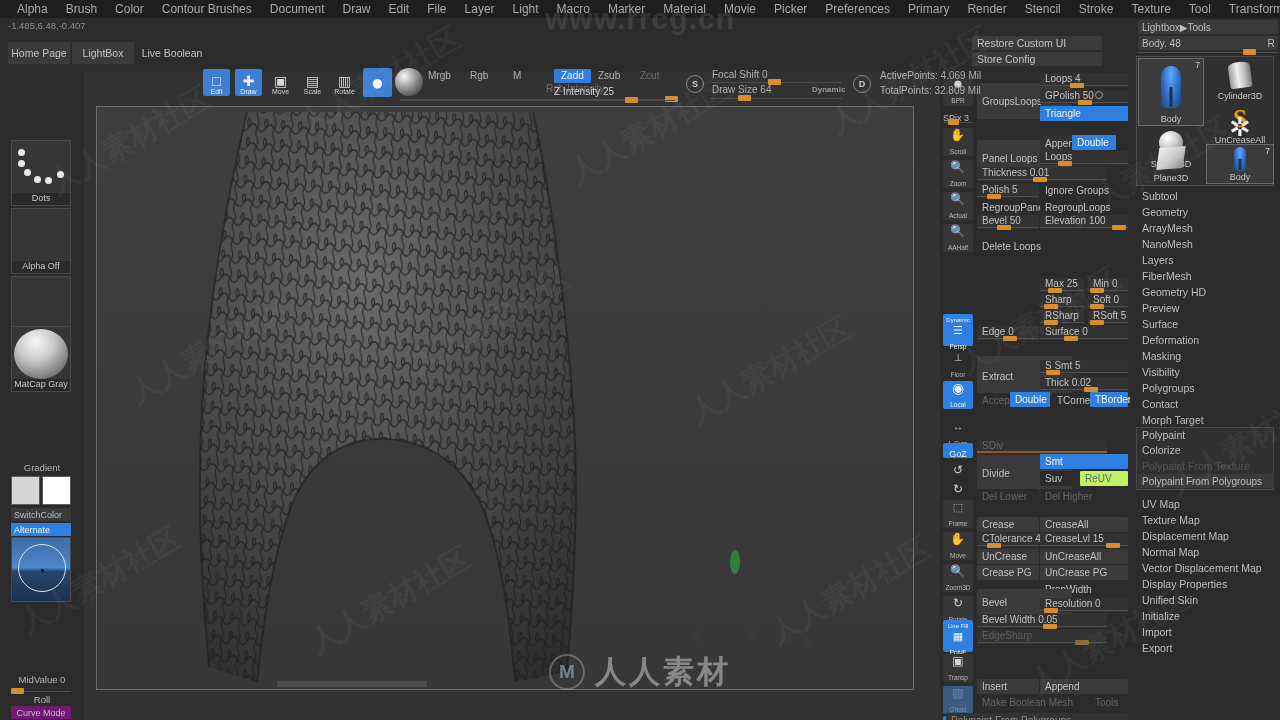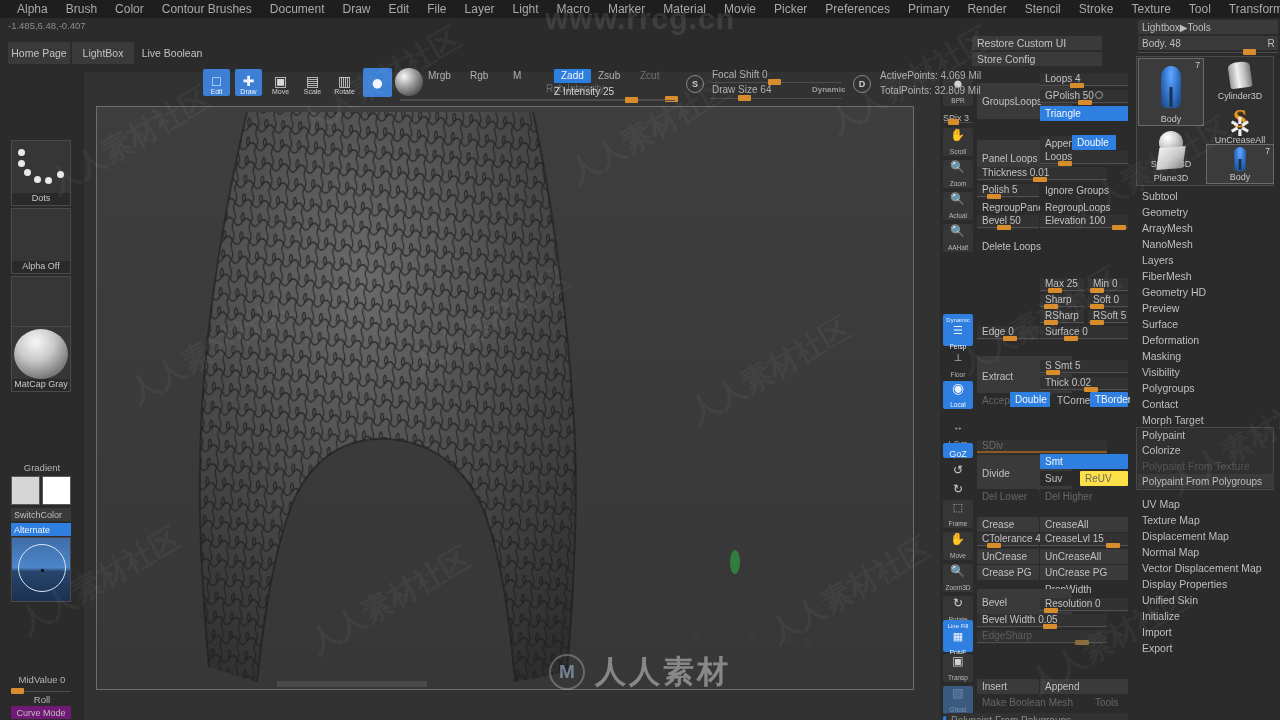--- a/index.html
+++ b/index.html
@@ -654,21 +654,21 @@
     <div class="pbtn blue" style="left:150px; top:324px; width:38px;">TBorder</div>
 
     <div class="psl" style="left:37px; top:372px; width:130px;">
       <span class="lab dim" style="color:#6a6a6a;">SDiv</span>
       <span class="line" style="background:#8a5a22; height:2px;"></span>
     </div>
 
     <div class="pbtn big" style="left:37px; top:387px; width:95px; height:36px;">Divide</div>
     <div class="pbtn blue" style="left:100px; top:386px; width:88px; justify-content:flex-start; padding-left:5px;">Smt</div>
     <div class="pbtn" style="left:100px; top:403px; width:40px; background:#2b2b2b;">Suv</div>
-    <div class="pbtn dim" style="left:140px; top:403px; width:48px; background:#fde047;">ReUV</div>
+    <div class="pbtn dim" style="left:140px; top:403px; width:48px; background:#bef264;">ReUV</div>
     <div class="pbtn dim" style="left:37px; top:421px; width:62px; background:#2b2b2b;">Del Lower</div>
     <div class="pbtn dim" style="left:100px; top:421px; width:88px; background:#2b2b2b;">Del Higher</div>
 
     <div class="pbtn" style="left:37px; top:449px; width:62px;">Crease</div>
     <div class="pbtn" style="left:100px; top:449px; width:88px;">CreaseAll</div>
     <div class="psl" style="left:37px; top:465px; width:62px;">
       <span class="lab">CTolerance 45</span>
       <span class="line"></span>
         <span class="knob" style="left:10px;"></span>
     </div>

